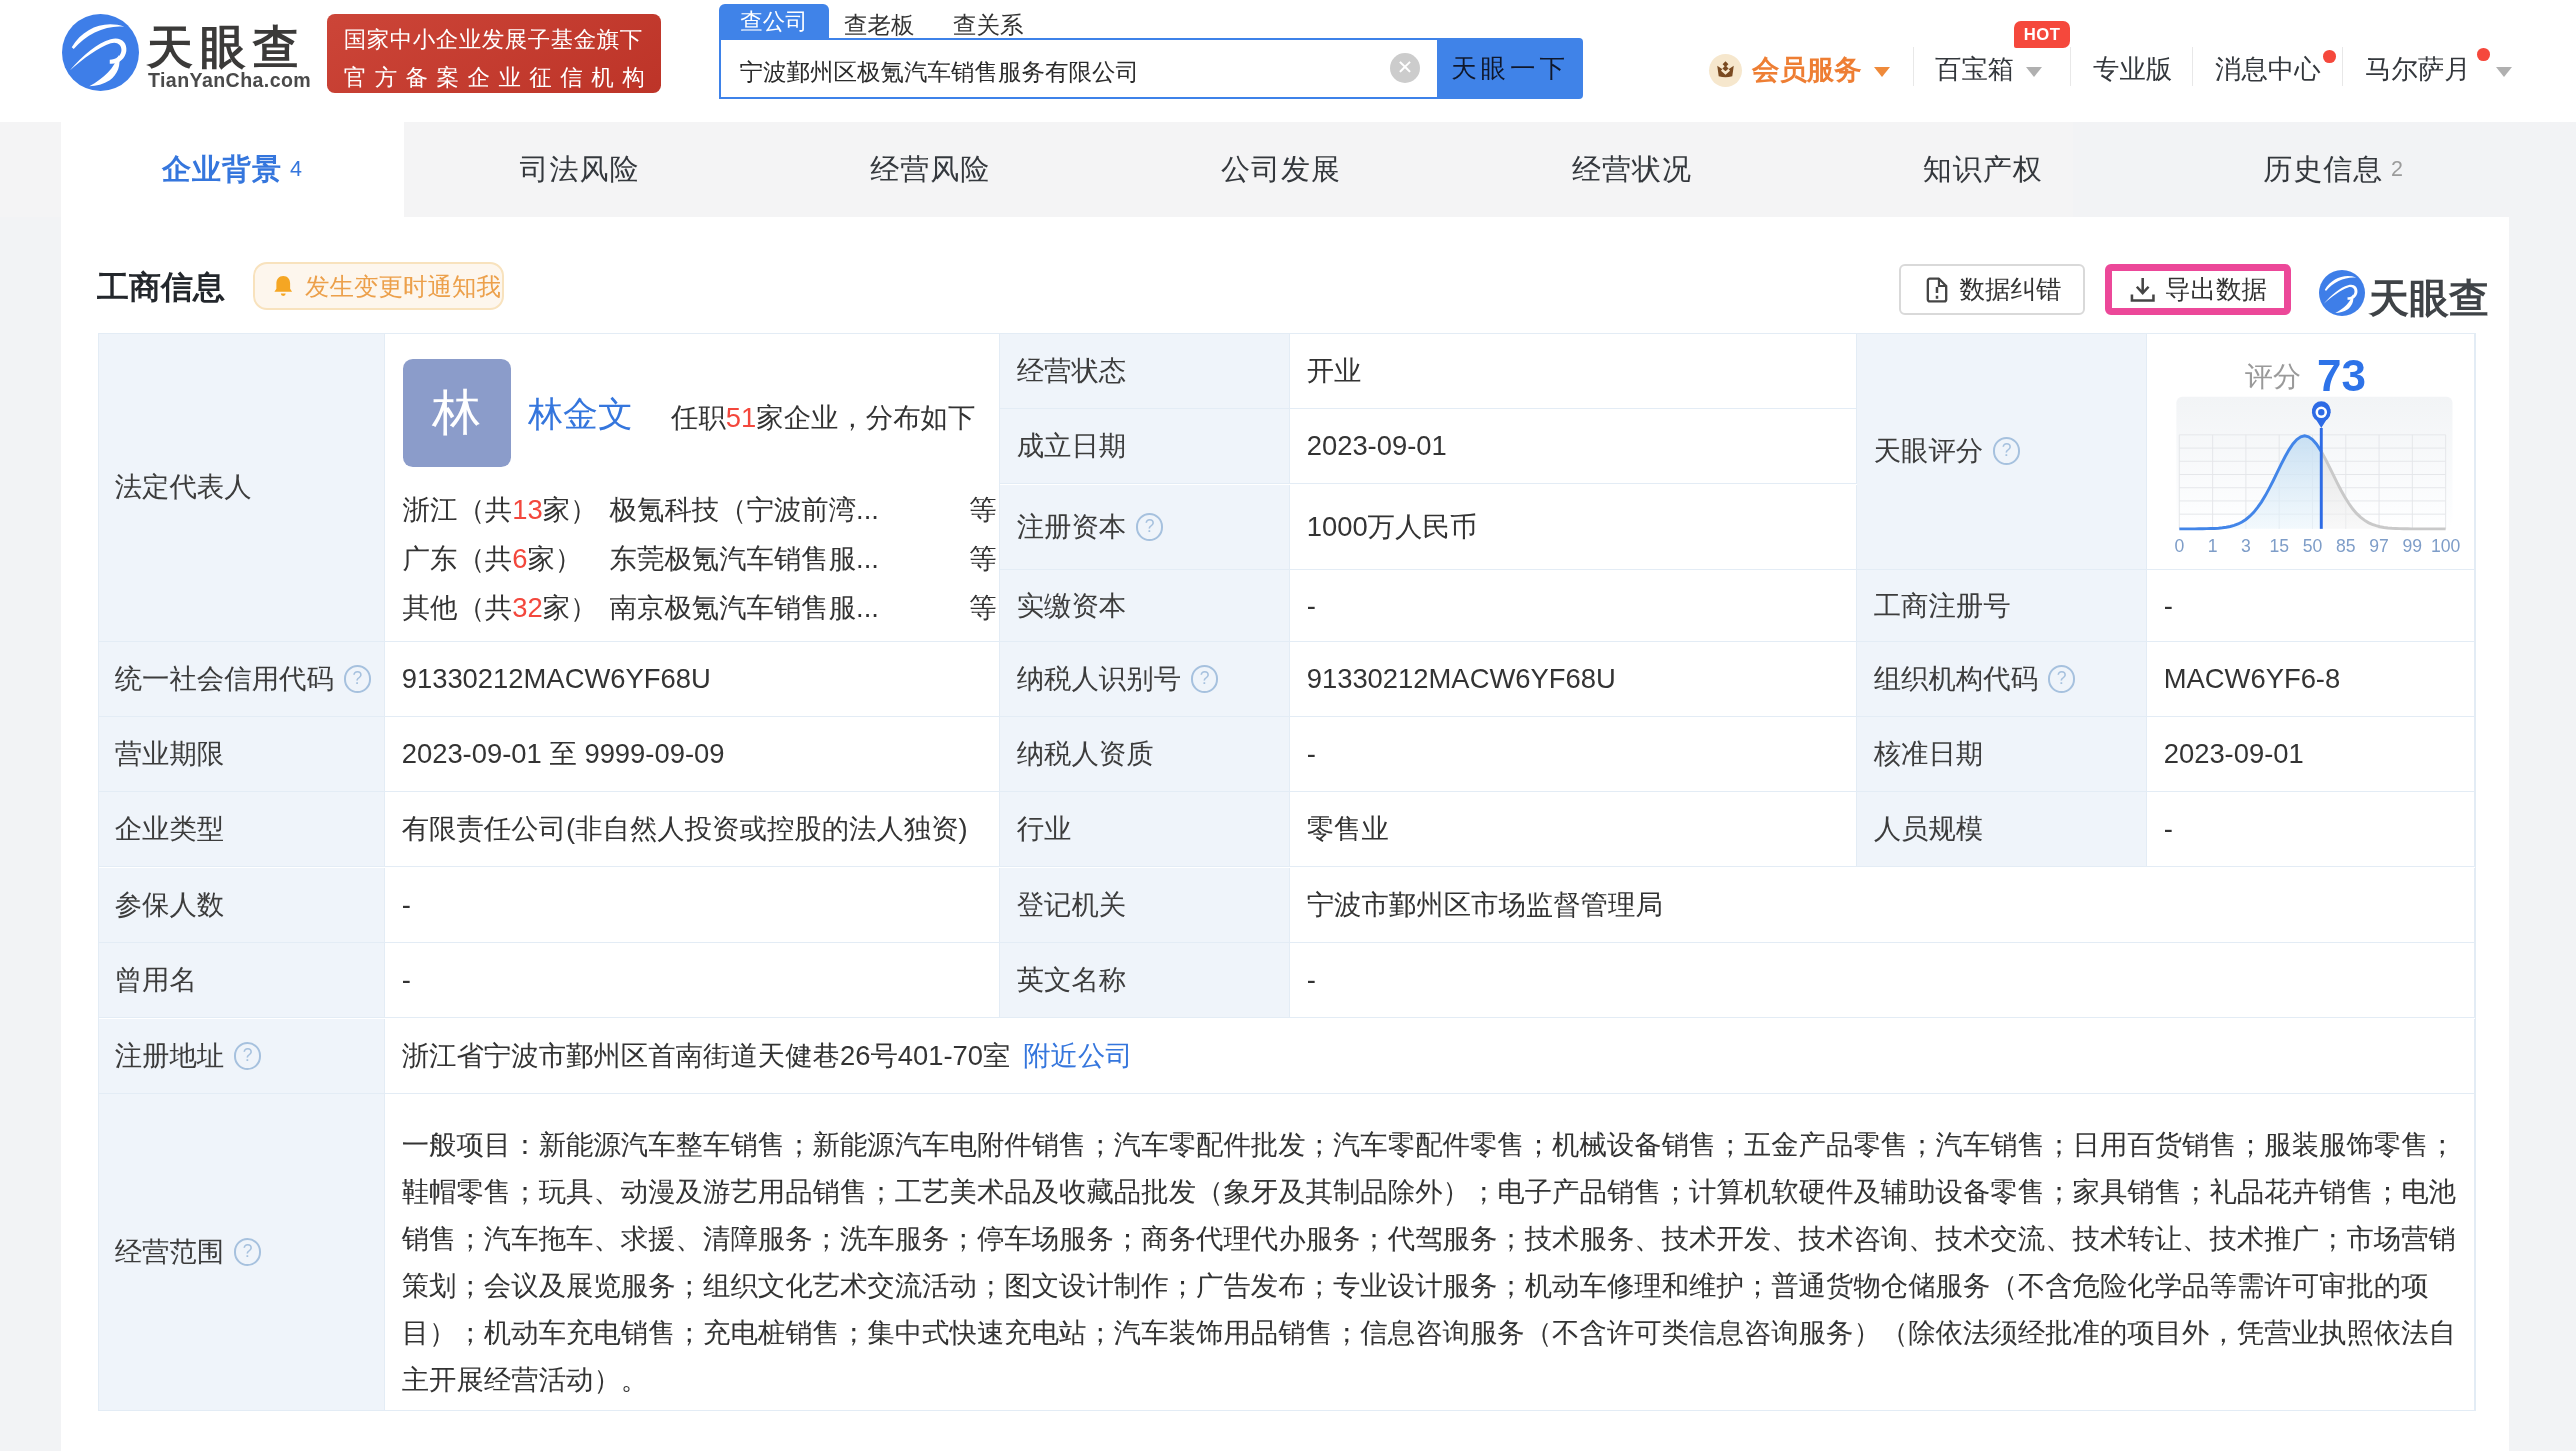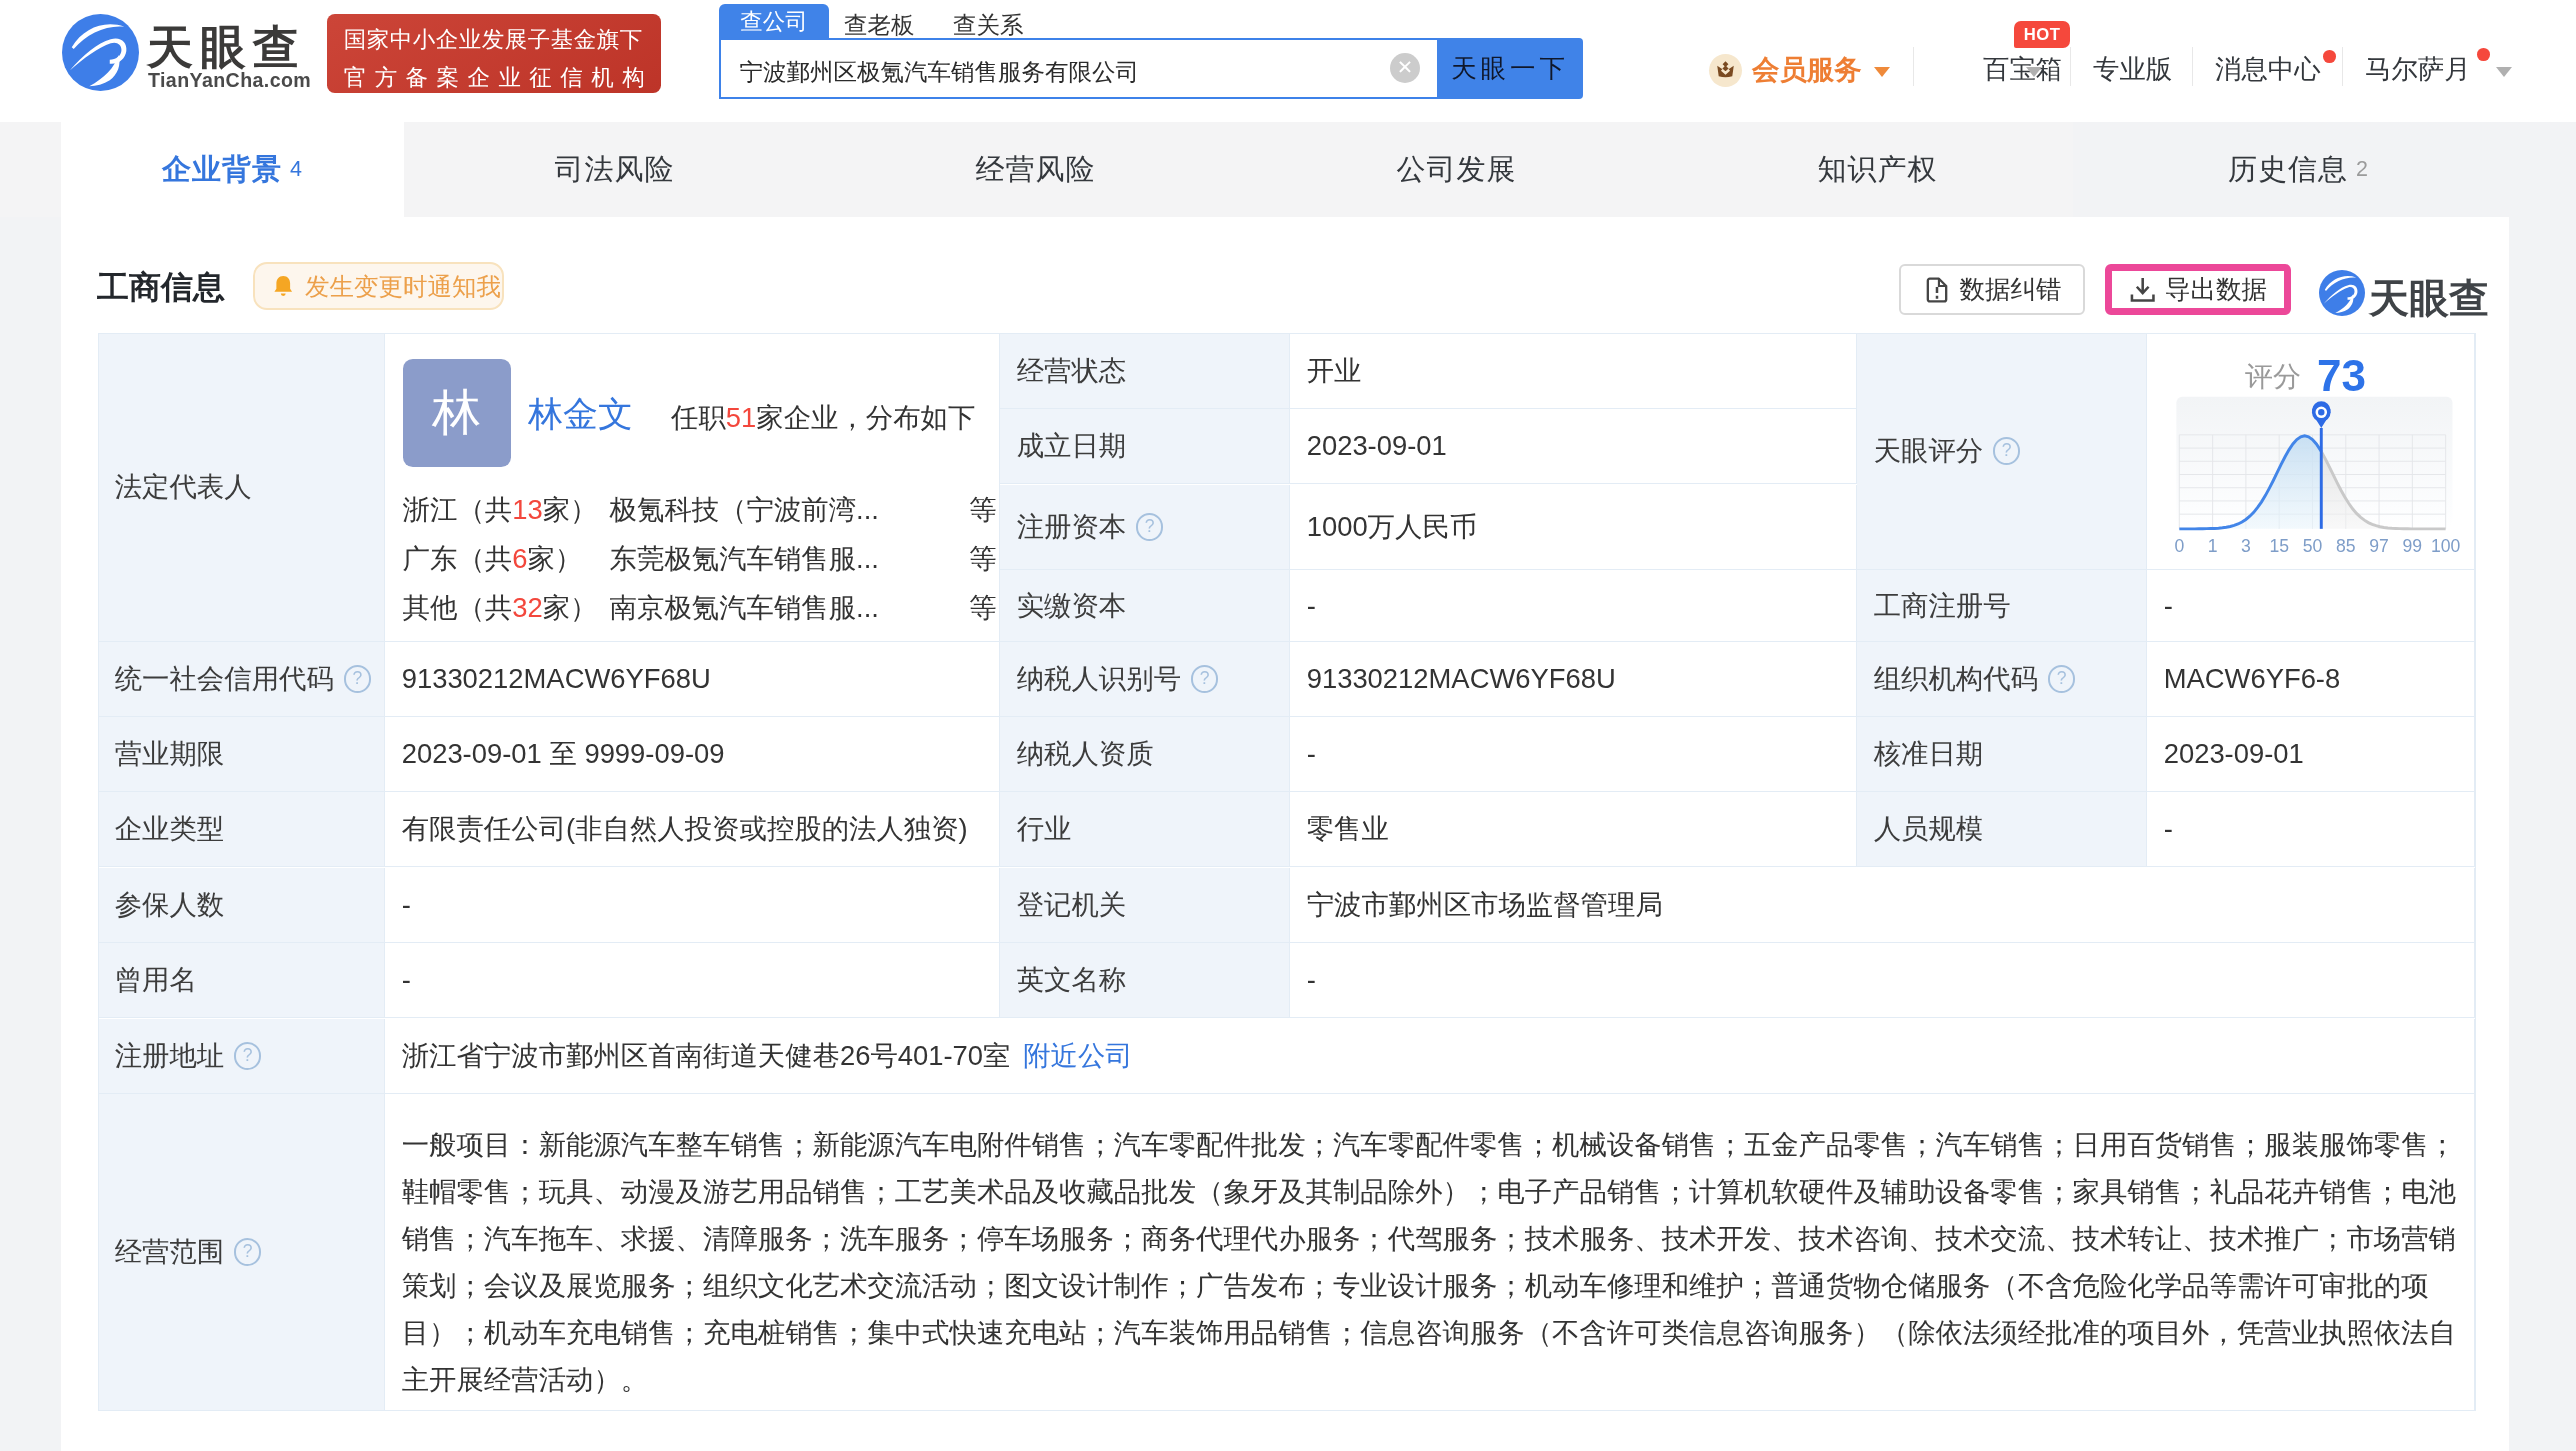--- a/index.html
+++ b/index.html
@@ -29,20 +29,21 @@
 </head>
 <body>
 <div class="topshade"></div>
 <div class="header"></div>
 <div class="nav">
   <div class="navin">
     <div class="tab act">企业背景<span class="sup">4</span></div>
     <div class="tab">司法风险</div>
     <div class="tab">经营风险</div>
     <div class="tab">公司发展</div>
+    <div class="tab">经营状况</div>
     <div class="tab">知识产权</div>
     <div class="tab">历史信息<span class="sup2">2</span></div>
   </div>
 </div>
 <div class="mainbg"></div>
 
 <svg class="abs" style="left:62px;top:13.7px;" width="77" height="77" viewBox="0 0 79 79">
   <circle cx="39.5" cy="39.5" r="39.5" fill="#3e7ee8"></circle>
   <path d="M10 34 C22 14 44 6 64 13 C46 11 25 20 12 36 Z" fill="#fff"></path>
   <path d="M8 58 C22 42 36 30 50 26 C60 23 67 29 66 38 C65 46 58 52 49 51 L49 47 C55 47 61 43 61 37 C61 31 56 28 50 30 C38 34 21 46 8 58 Z" fill="#fff"></path>
@@ -79,21 +80,21 @@
 
 <div class="abs" style="left:1709px;top:54px;width:33px;height:33px;border-radius:50%;background:#f6e7cd;">
   <svg width="33" height="33" viewBox="0 0 34 34">
       <path d="M17 7.5 l3 3 -3 3 -3 -3 Z M8.5 12 L13.5 15.5 L17 11.5 L20.5 15.5 L25.5 12 L24 23 Q17 25 10 23 Z" fill="#7a4a21"></path>
       <path d="M13.2 16.2 L17 19.6 L20.8 16.2" fill="none" stroke="#f6e7cd" stroke-width="2.6"></path>
     </svg>
 </div>
 <div class="abs" style="left:1752px;top:52px;font-size:27.4px;color:#ee7e33;font-weight:600;">会员服务</div>
 <div class="abs" style="left:1874px;top:67px;width:0;height:0;border-left:8.8px solid transparent;border-right:8.8px solid transparent;border-top:10.8px solid #ef8a3a;"></div>
 <div class="abs" style="left:1913px;top:47px;width:1px;height:39px;background:#e8e8e8;"></div>
-<div class="abs" style="left:1935px;top:52px;font-size:26.4px;color:#34383d;margin-left:48px;">百宝箱</div>
+<div class="abs" style="left:1935px;top:52px;font-size:26.4px;color:#34383d;">百宝箱</div>
 <div class="abs" style="left:2026px;top:67px;width:0;height:0;border-left:8.8px solid transparent;border-right:8.8px solid transparent;border-top:10.8px solid #b0b0b0;"></div>
 <div class="abs" style="left:2014px;top:20.6px;width:56px;height:27.4px;background:#f5483c;border-radius:6.9px 6.9px 6.9px 2px;color:#fff;font-size:16.7px;font-weight:bold;text-align:center;line-height:27.4px;letter-spacing:0.5px;">HOT</div>
 <div class="abs" style="left:2070px;top:47px;width:1px;height:39px;background:#e8e8e8;"></div>
 <div class="abs" style="left:2093px;top:52px;font-size:26.4px;color:#34383d;">专业版</div>
 <div class="abs" style="left:2192px;top:47px;width:1px;height:39px;background:#e8e8e8;"></div>
 <div class="abs" style="left:2215px;top:52px;font-size:26.4px;color:#34383d;">消息中心</div>
 <div class="abs" style="left:2323px;top:50px;width:12.7px;height:12.7px;border-radius:50%;background:#f5483c;"></div>
 <div class="abs" style="left:2342px;top:47px;width:1px;height:39px;background:#e8e8e8;"></div>
 <div class="abs" style="left:2365px;top:52px;font-size:26.4px;color:#34383d;">马尔萨月</div>
 <div class="abs" style="left:2477px;top:48px;width:12.7px;height:12.7px;border-radius:50%;background:#f5483c;"></div>

